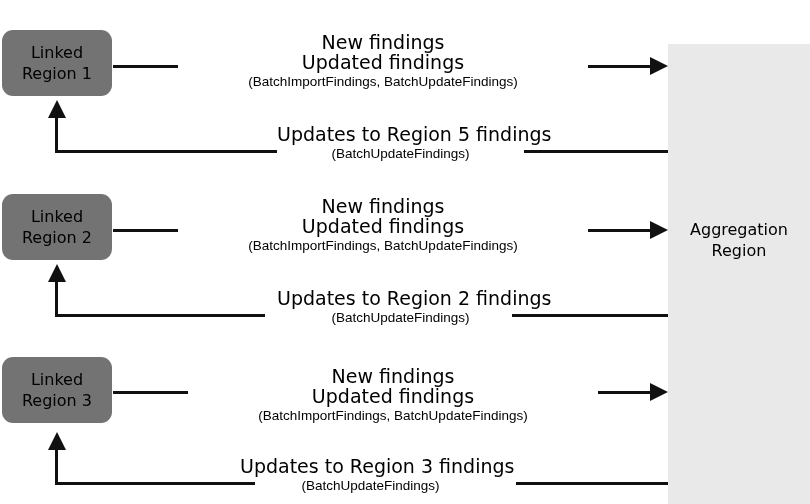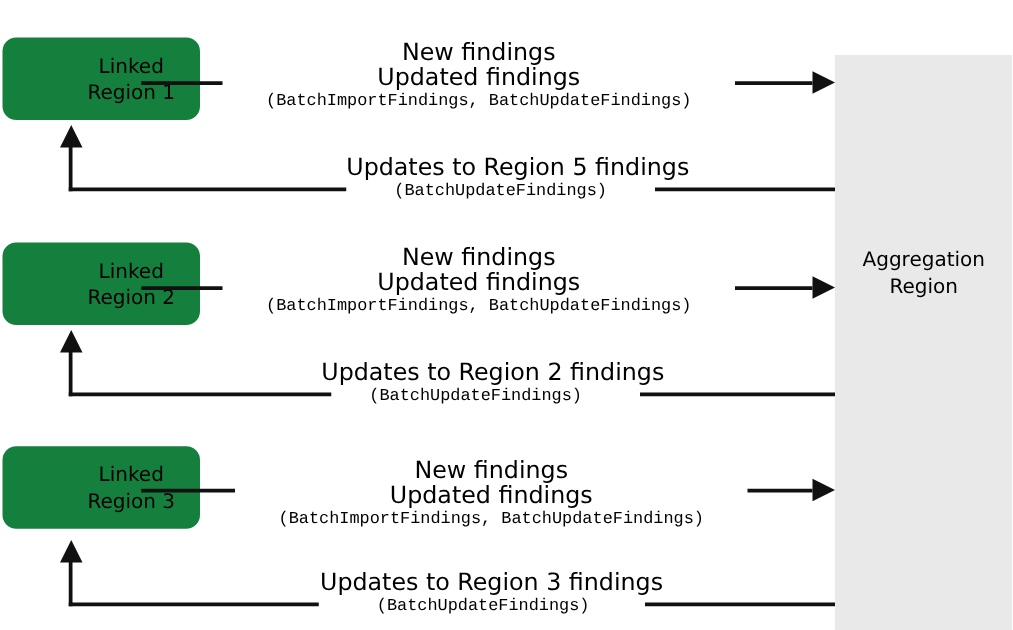--- a/index.html
+++ b/index.html
@@ -21,46 +21,45 @@
     position: absolute;
     left: 668px;
     top: 44px;
     width: 142px;
     height: 460px;
     background: #e9e9e9;
   }
   .agg-label {
     position: absolute;
     left: 668px;
-    top: 197px;
+    top: 219px;
     width: 142px;
     text-align: center;
     font-size: 16px;
     color: #000000;
     line-height: 21px;
     white-space: pre-line;
   }
 
   
   .region-box {
     position: absolute;
     left: 2px;
     width: 110px;
     height: 66px;
-    background: #15803d;
+    background: #737373;
     border-radius: 11px;
     display: flex;
     align-items: center;
     justify-content: center;
     text-align: center;
     font-size: 16px;
     color: #000000;
     line-height: 21px;
     white-space: pre-line;
-    padding-left: 48px;
   }
 
   
   .hline {
     position: absolute;
     height: 3px;
     background: #111111;
   }
   .vline {
     position: absolute;
@@ -90,21 +89,21 @@
     text-align: center;
     color: #000000;
   }
   .line-sans {
     font-family: "DejaVu Sans", "Liberation Sans", sans-serif;
     font-size: 19px;
     line-height: 20px;
     white-space: nowrap;
   }
   .line-mono {
-    font-family: Liberation Mono, monospace;
+    font-family: Liberation Sans, sans-serif;
     font-size: 13.5px;
     line-height: 19px;
     white-space: nowrap;
   }
 </style>
 </head>
 <body>
 
 <div id="canvas">
 
@@ -147,21 +146,21 @@
     <div class="line-sans">New findings</div>
     <div class="line-sans">Updated findings</div>
     <div class="line-mono">(BatchImportFindings, BatchUpdateFindings)</div>
   </div>
 
   <div class="arrow-up" style="left:48px; top:264px;"></div>
   <div class="vline" style="left:55px; top:281px; height:36px;"></div>
   <div class="hline" style="left:55px; top:314px; width:210px;"></div>
   <div class="hline" style="left:512px; top:314px; width:156px;"></div>
 
-  <div class="flow-label" style="left:257px; top:288px; width:247px;">
+  <div class="flow-label" style="left:277px; top:288px; width:247px;">
     <div class="line-sans">Updates to Region 2 findings</div>
     <div class="line-mono">(BatchUpdateFindings)</div>
   </div>
 
   <div class="region-box" style="top:357px;">Linked
 Region 3</div>
 
   <div class="hline" style="left:113px; top:391px; width:75px;"></div>
   <div class="hline" style="left:598px; top:391px; width:52px;"></div>
   <div class="arrow-right" style="left:650px; top:383px;"></div>
@@ -170,18 +169,18 @@
     <div class="line-sans">New findings</div>
     <div class="line-sans">Updated findings</div>
     <div class="line-mono">(BatchImportFindings, BatchUpdateFindings)</div>
   </div>
 
   <div class="arrow-up" style="left:48px; top:432px;"></div>
   <div class="vline" style="left:55px; top:449px; height:36px;"></div>
   <div class="hline" style="left:55px; top:482px; width:200px;"></div>
   <div class="hline" style="left:516px; top:482px; width:152px;"></div>
 
-  <div class="flow-label" style="left:256px; top:456px; width:261px;">
+  <div class="flow-label" style="left:240px; top:456px; width:261px;">
     <div class="line-sans">Updates to Region 3 findings</div>
     <div class="line-mono">(BatchUpdateFindings)</div>
   </div>
 
 </div>
 
 </body></html>

